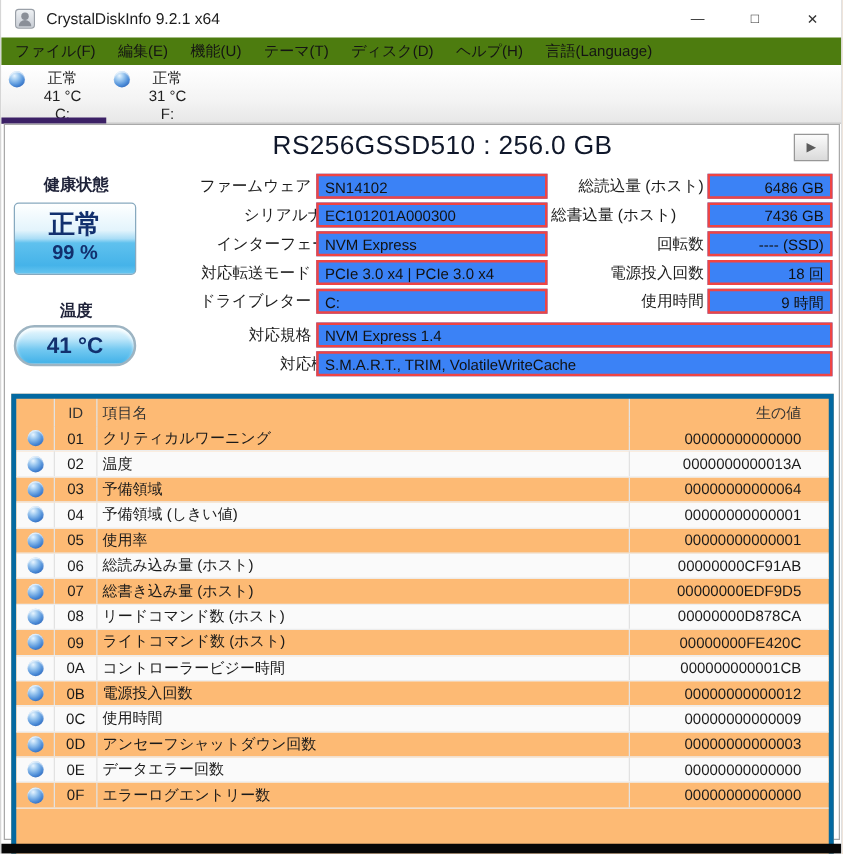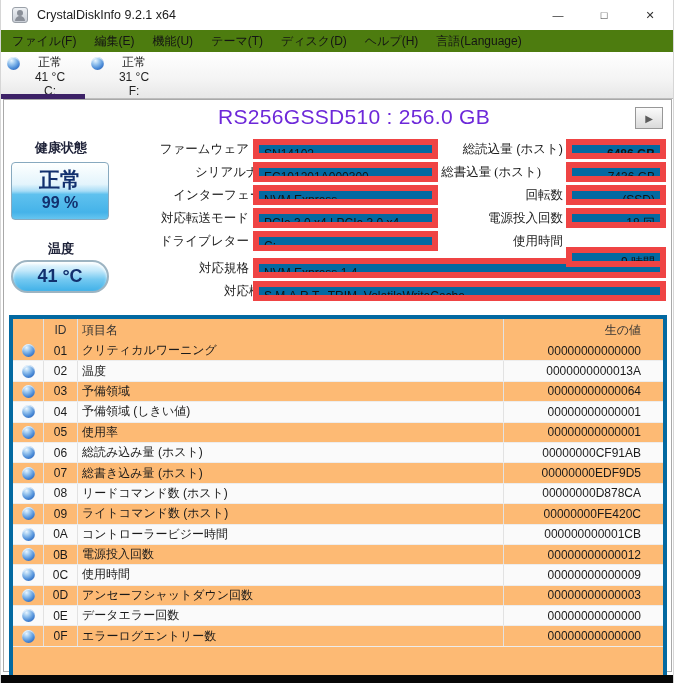--- a/index.html
+++ b/index.html
@@ -23,36 +23,36 @@
   .tabstrip{position:absolute;top:52px;left:0;right:0;height:46px;background:linear-gradient(180deg,#ffffff 0%,#f4f4f4 60%,#e7e7e7 100%);border-bottom:1px solid #bdbdbd;}
   .tab{position:absolute;top:2px;width:84px;height:44px;}
   .tab .orb{position:absolute;left:6px;top:3px;}
   .tab .lines{position:absolute;left:18px;top:1px;width:62px;text-align:center;font-size:12px;line-height:14.5px;color:#1f1f1f;}
   .orb{width:13px;height:13px;border-radius:50%;display:inline-block;
        background:radial-gradient(circle at 35% 28%, #e8f5ff 0%, #9cc8f0 28%, #4f8fd9 60%, #2a62b8 85%, #1d4c97 100%);
        box-shadow:inset 0 1px 1px rgba(255,255,255,.8);}
   .tab-underline{position:absolute;top:94px;left:0;width:84px;height:5px;background:#3c2166;}
   
   .panel-border{position:absolute;top:99px;left:2px;width:669px;height:573px;border:1px solid #a9a9a9;box-sizing:border-box;background:#fff;}
-  .model-title{position:absolute;top:105px;left:0;right:0;text-align:center;font-size:21px;color:#6d28d9;letter-spacing:.3px;margin-left:34px;}
+  .model-title{position:absolute;top:105px;left:0;right:0;text-align:center;font-size:21px;color:#0f172a;letter-spacing:.3px;margin-left:34px;}
   .play-btn{position:absolute;left:634px;top:107px;width:28px;height:22px;background:linear-gradient(180deg,#fbfbfb,#dadada);border:1px solid #979797;box-sizing:border-box;display:flex;align-items:center;justify-content:center;font-size:10px;color:#5c5c5c;}
   
   .side-label{position:absolute;left:0;width:120px;text-align:center;font-size:13px;font-weight:600;color:#20243a;font-family:Liberation Mono, monospace;}
   .health-btn{position:absolute;left:10px;top:162px;width:98px;height:58px;border:1px solid #87a9bf;border-radius:4px;box-sizing:border-box;
     background:linear-gradient(180deg,#feffff 0%,#e3f4fc 38%,#a9ddf6 50%,#5fc1ee 56%,#45b3e9 88%,#66c5f0 100%);
     display:flex;flex-direction:column;align-items:center;justify-content:center;}
   .health-status{font-size:21px;font-weight:bold;color:#12306e;line-height:24px;}
   .health-percent{font-size:16px;font-weight:bold;color:#12306e;line-height:22px;}
   .temp-pill{position:absolute;left:10px;top:260px;width:98px;height:33px;border:2px solid #9db4c2;border-radius:17px;box-sizing:border-box;
     background:linear-gradient(180deg,#eefaff 0%,#c2e8fa 30%,#74c9f1 60%,#41b1e8 100%);
     display:flex;align-items:center;justify-content:center;font-size:18px;font-weight:bold;color:#12306e;
     box-shadow:inset 0 2px 3px rgba(255,255,255,.9);}
   
   .f-label{position:absolute;font-size:12.5px;color:#1c1c1c;text-align:right;line-height:20px;white-space:nowrap;}
-  .f-box{position:absolute;height:20px;border:6px solid #ef4444;background:#0369a1;box-sizing:border-box;font-size:12px;line-height:18px;color:#111;padding:0 5px;white-space:nowrap;overflow:hidden;}
+  .f-box{position:absolute;height:20px;border:2px solid #ef4444;background:#3b82f6;box-sizing:border-box;font-size:12px;line-height:18px;color:#111;padding:0 5px;white-space:nowrap;overflow:hidden;}
   .f-box.num{text-align:right;}
   
   .smart{position:absolute;left:8px;top:315px;width:658px;height:441px;border:4px solid #0369a1;box-sizing:border-box;background:#fdba74;overflow:hidden;}
   .t-head,.t-row{display:grid;grid-template-columns:30px 34px 1fr 160px;align-items:center;}
   .t-head{height:22px;font-size:12px;color:#333;}
   .t-row{height:19.4px;font-size:12px;color:#1a1a1a;border-bottom:1px solid #ededed;}
   .t-row:nth-child(odd){background:#fafafa;}
   .c-id{text-align:center;border-left:1px solid #e2e2e2;height:100%;display:flex;align-items:center;justify-content:center;}
   .c-name{padding-left:4px;border-left:1px solid #e2e2e2;height:100%;display:flex;align-items:center;}
   .c-raw{text-align:right;padding-right:22px;border-left:1px solid #e2e2e2;height:100%;display:flex;align-items:center;justify-content:flex-end;}
@@ -135,29 +135,29 @@
   <div class="f-box" style="left:252px;top:208px;width:185px;">PCIe 3.0 x4 | PCIe 3.0 x4</div>
   <div class="f-label" style="left:0;width:248px;top:231px;">ドライブレター</div>
   <div class="f-box" style="left:252px;top:231px;width:185px;">C:</div>
 
   <div class="f-label" style="left:0;width:248px;top:258px;">対応規格</div>
   <div class="f-box" style="left:252px;top:258px;width:413px;">NVM Express 1.4</div>
   <div class="f-label" style="left:0;width:248px;top:281px;padding-left:25px;">対応機能</div>
   <div class="f-box" style="left:252px;top:281px;width:413px;">S.M.A.R.T., TRIM, VolatileWriteCache</div>
 
   <div class="f-label" style="left:410px;width:152px;top:139px;">総読込量 (ホスト)</div>
-  <div class="f-box num" style="left:565px;top:139px;width:100px;font-weight:bold;">6486 GB</div>
-  <div class="f-label" style="left:388px;width:152px;top:162px;font-family:Liberation Serif, serif;">総書込量 (ホスト)</div>
+  <div class="f-box num" style="left:565px;top:139px;width:100px;">6486 GB</div>
+  <div class="f-label" style="left:388px;width:152px;top:162px;">総書込量 (ホスト)</div>
   <div class="f-box num" style="left:565px;top:162px;width:100px;">7436 GB</div>
   <div class="f-label" style="left:410px;width:152px;top:185px;">回転数</div>
   <div class="f-box num" style="left:565px;top:185px;width:100px;">---- (SSD)</div>
   <div class="f-label" style="left:410px;width:152px;top:208px;">電源投入回数</div>
   <div class="f-box num" style="left:565px;top:208px;width:100px;">18 回</div>
   <div class="f-label" style="left:410px;width:152px;top:231px;">使用時間</div>
-  <div class="f-box num" style="left:565px;top:247px;width:100px;text-align:right;">9 時間</div>
+  <div class="f-box num" style="left:565px;top:231px;width:100px;text-align:right;">9 時間</div>
 
   <div class="smart">
     <div class="t-head">
       <div class="c-orb"></div>
       <div class="c-id">ID</div>
       <div class="c-name">項目名</div>
       <div class="c-raw">生の値</div>
     </div>
     <div class="t-row">
       <div class="c-orb">

